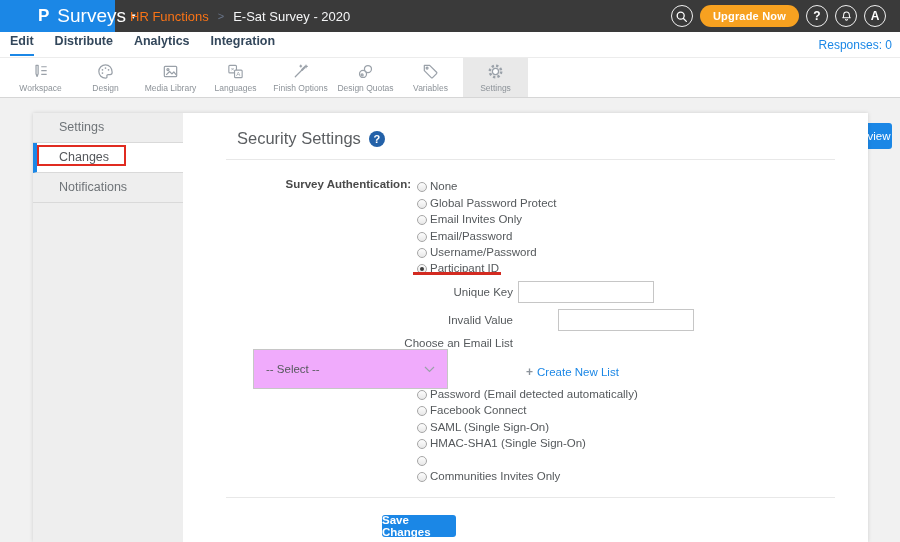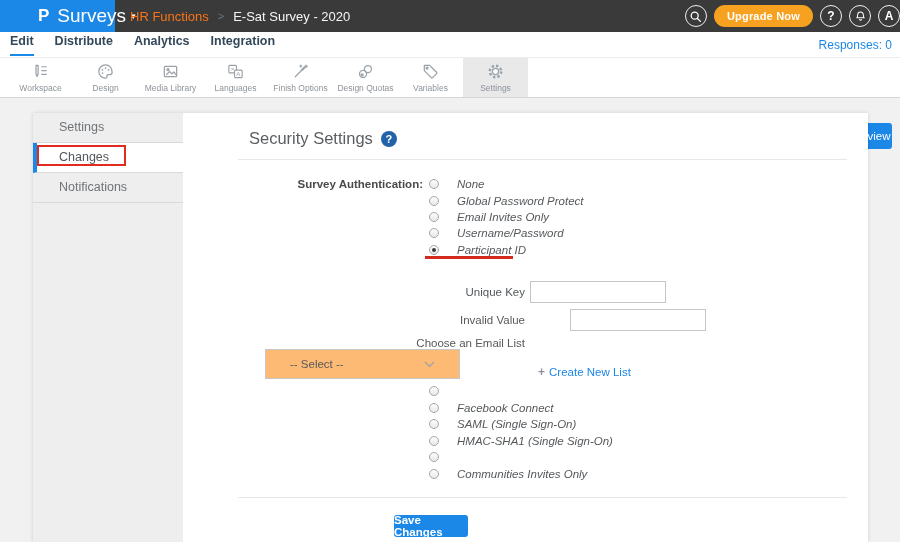--- a/index.html
+++ b/index.html
@@ -14,21 +14,21 @@
   
   .topbar { position:absolute; top:0; left:0; width:900px; height:32px; background:#3a3a3a; display:flex; align-items:center; }
   .logo-area { width:115px; height:32px; background:#1b87e6; display:flex; align-items:center; padding-left:38px; cursor:pointer; }
   .logo-p { color:#fff; font-size:17px; font-weight:bold; margin-right:8px; }
   .product-label { color:#fff; font-size:19px; }
   .caret { color:#fff; font-size:9px; margin-left:5px; }
   .breadcrumb { display:flex; align-items:center; margin-left:15px; gap:9px; font-size:13px; }
   .bc-folder { color:#f97316; cursor:pointer; }
   .bc-sep { color:#69758a; font-size:11px; }
   .bc-survey { color:#f4f5f6; }
-  .topbar-right { margin-left:auto; display:flex; align-items:center; gap:7px; padding-right:0; }
+  .topbar-right { margin-left:auto; display:flex; align-items:center; gap:7px; padding-right:14px; }
   .circle-btn { width:22px; height:22px; border:1px solid #f0f0f0; border-radius:50%; display:flex; align-items:center; justify-content:center; color:#fff; font-size:12px; font-weight:bold; cursor:pointer; flex:0 0 auto; }
   .upgrade-btn { height:22px; border-radius:11px; background:#f7a120; color:#fff; font-size:11px; font-weight:bold; display:flex; align-items:center; padding:0 13px; cursor:pointer; letter-spacing:.2px; }
   
   .tabrow { position:absolute; top:32px; left:0; width:900px; height:26px; background:#fff; display:flex; align-items:center; padding-left:10px; gap:21px; border-bottom:1px solid #ececec; }
   .tab { font-size:12.5px; font-weight:bold; color:#33475b; cursor:pointer; padding-bottom:6px; border-bottom:2px solid transparent; }
   .tab.active { border-bottom:2px solid #1b87e6; }
   .responses { margin-left:auto; margin-right:8px; color:#1b87e6; font-size:12px; cursor:pointer; }
   
   .toolbar { position:absolute; top:58px; left:0; width:900px; height:40px; background:#fff; border-bottom:1px solid #d6d6d6; display:flex; align-items:stretch; }
   .tools { display:flex; margin-left:8px; }
@@ -39,41 +39,41 @@
   .url-box { position:absolute; left:620px; top:65px; width:201px; height:26px; background:#efeff0; border:1px solid #c8c8c8; border-radius:3px; display:flex; align-items:center; padding:0 7px; }
   .url-box input { flex:1; border:none; background:transparent; font-family:"Liberation Sans",sans-serif; font-size:11px; color:#4a4a4a; outline:none; min-width:0; }
   .pencil { margin-left:4px; cursor:pointer; display:flex; }
   .preview-btn { position:absolute; left:829px; top:65px; width:63px; height:26px; background:#1b87e6; border-radius:3px; color:#fff; font-size:11.5px; display:flex; align-items:center; justify-content:center; gap:5px; cursor:pointer; }
   
   .panel { position:absolute; left:33px; top:113px; width:835px; height:429px; background:#fff; box-shadow:0 0 4px rgba(0,0,0,.14); }
   .side { position:absolute; left:0; top:0; width:150px; height:100%; background:#eeeeee; }
   .side-item { height:30px; line-height:29px; padding-left:26px; font-size:12.5px; color:#6f7478; border-bottom:1px solid #d9d9d9; cursor:pointer; position:relative; }
   .side-item.active { background:#fff; border-left:4px solid #1b87e6; padding-left:22px; color:#55585c; }
   .anno-box { position:absolute; left:0; top:2px; width:89px; height:21px; border:2px solid #e02b20; pointer-events:none; }
-  .main { position:absolute; left:162px; top:0; width:685px; height:100%; }
+  .main { position:absolute; left:150px; top:0; width:685px; height:100%; }
   .page-title { position:absolute; left:54px; top:16px; font-size:16.5px; color:#5b5e61; display:flex; align-items:center; gap:8px; }
   .help-circle { width:16px; height:16px; border-radius:50%; background:#2361a8; color:#fff; font-size:11px; font-weight:bold; display:flex; align-items:center; justify-content:center; cursor:pointer; }
   .divider { position:absolute; left:43px; width:609px; height:1px; background:#e8e8e8; }
   .divider.top { top:46px; }
   .divider.bottom { top:384px; }
   
   .auth-row { position:absolute; top:63px; left:0; display:flex; }
   .auth-label { width:228px; margin-right:6px; text-align:right; font-size:11.5px; font-weight:bold; color:#4a4a4a; padding-top:2px; }
   .radio-group { display:flex; flex-direction:column; }
   .radio-group.bottom { position:absolute; top:270px; left:234px; }
-  .radio-row { height:16.4px; display:flex; align-items:center; gap:18px; cursor:pointer; position:relative;font-style:italic; }
+  .radio-row { height:16.4px; display:flex; align-items:flex-end; gap:3px; cursor:pointer; position:relative; }
   .radio-group.bottom .radio-row { height:16.5px; }
   .radio { width:10px; height:10px; border:1px solid #a6a6a6; border-radius:50%; background:linear-gradient(#fdfdfd,#e8e8e8); flex:0 0 auto; position:relative; }
   .radio.checked::after { content:""; position:absolute; left:2px; top:2px; width:4px; height:4px; border-radius:50%; background:#3c3c3c; }
   .radio-label { font-size:11.5px; color:#55595c; white-space:nowrap; }
   .red-underline { position:absolute; left:-4px; top:14px; width:88px; height:3px; background:#d32a20; pointer-events:none; }
   .field-row { position:absolute; left:0; display:flex; align-items:center; }
   .field-row .f-label { width:335px; text-align:right; padding-right:5px; font-size:11.5px; color:#55595c; }
   .field-row input[type=text] { width:136px; height:22px; border:1px solid #c6c6c6; background:#fff; font-family:"Liberation Sans",sans-serif; font-size:11.5px; padding:0 5px; outline:none; }
-  .select-box { width:195px; height:30px; border:1px solid #c6c6c6; background:#fdba74; display:flex; align-items:center; padding:0 24px; font-size:11.5px; color:#55595c; cursor:pointer; }
+  .select-box { width:195px; height:40px; border:1px solid #c6c6c6; background:#f0abfc; display:flex; align-items:center; padding:0 12px; font-size:11.5px; color:#55595c; cursor:pointer; }
   .select-box .chev { margin-left:auto; display:flex; }
   .create-list { position:absolute; left:343px; top:252px; font-size:11.5px; color:#1b87e6; display:flex; align-items:center; gap:4px; cursor:pointer; }
   .plus-glyph { color:#8c939b; font-weight:bold; font-size:12px; }
   .save-btn { position:absolute; left:199px; top:402px; width:74px; height:22px; background:#1b87e6; border-radius:3px; color:#fff; font-size:11.5px; font-weight:bold; display:flex; align-items:center; justify-content:center; cursor:pointer; }
 </style>
 </head>
 <body>
 
 <div class="topbar">
   <div class="logo-area">
@@ -226,20 +226,24 @@
           <span class="radio"></span>
           <span class="radio-label">None</span>
         </div>
         <div class="radio-row">
           <span class="radio"></span>
           <span class="radio-label">Global Password Protect</span>
         </div>
         <div class="radio-row">
           <span class="radio"></span>
           <span class="radio-label">Email Invites Only</span>
+        </div>
+        <div class="radio-row">
+          <span class="radio"></span>
+          <span class="radio-label">Email/Password</span>
         </div>
         <div class="radio-row">
           <span class="radio"></span>
           <span class="radio-label">Username/Password</span>
         </div>
         <div class="radio-row">
           <span class="radio checked"></span>
           <span class="radio-label">Participant ID</span>
           <div class="red-underline"></div>
         </div>
@@ -267,20 +271,21 @@
     </div>
 
     <div class="create-list">
       <span class="plus-glyph">+</span>
       <span>Create New List</span>
     </div>
 
     <div class="radio-group bottom">
       <div class="radio-row">
         <span class="radio"></span>
+        <span class="radio-label">Password (Email detected automatically)</span>
       </div>
       <div class="radio-row">
         <span class="radio"></span>
         <span class="radio-label">Facebook Connect</span>
       </div>
       <div class="radio-row">
         <span class="radio"></span>
         <span class="radio-label">SAML (Single Sign-On)</span>
       </div>
       <div class="radio-row">

